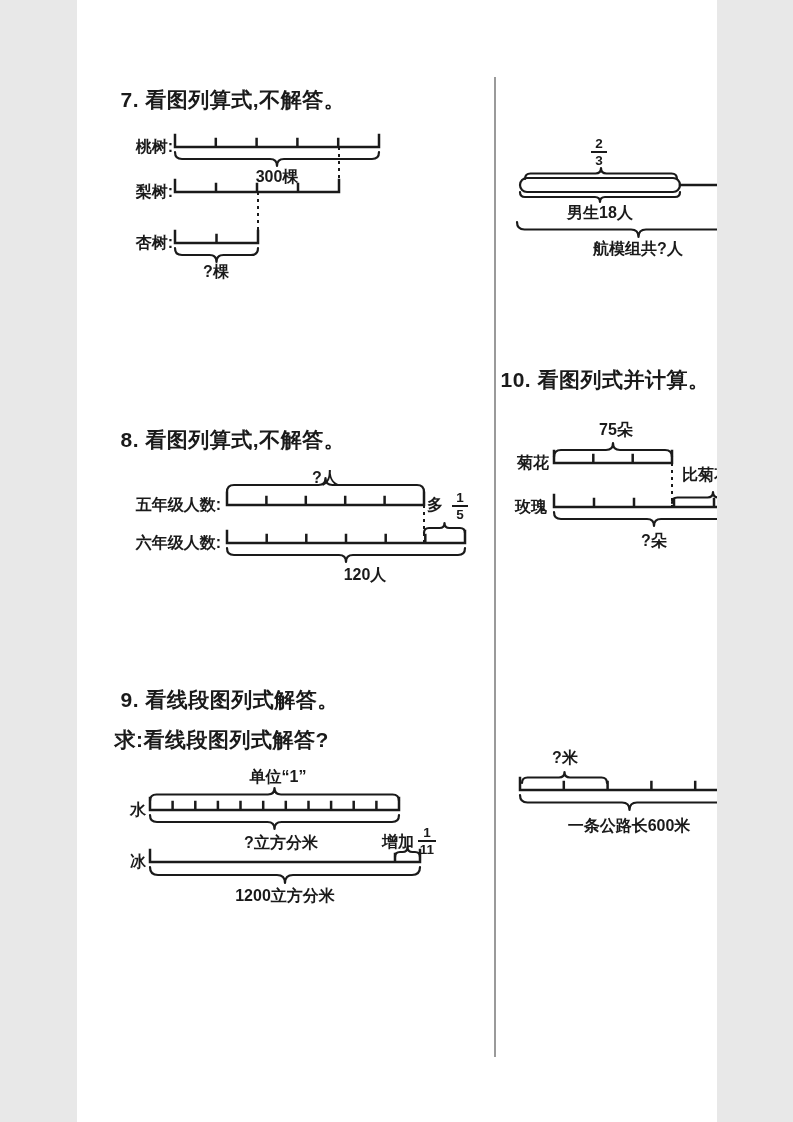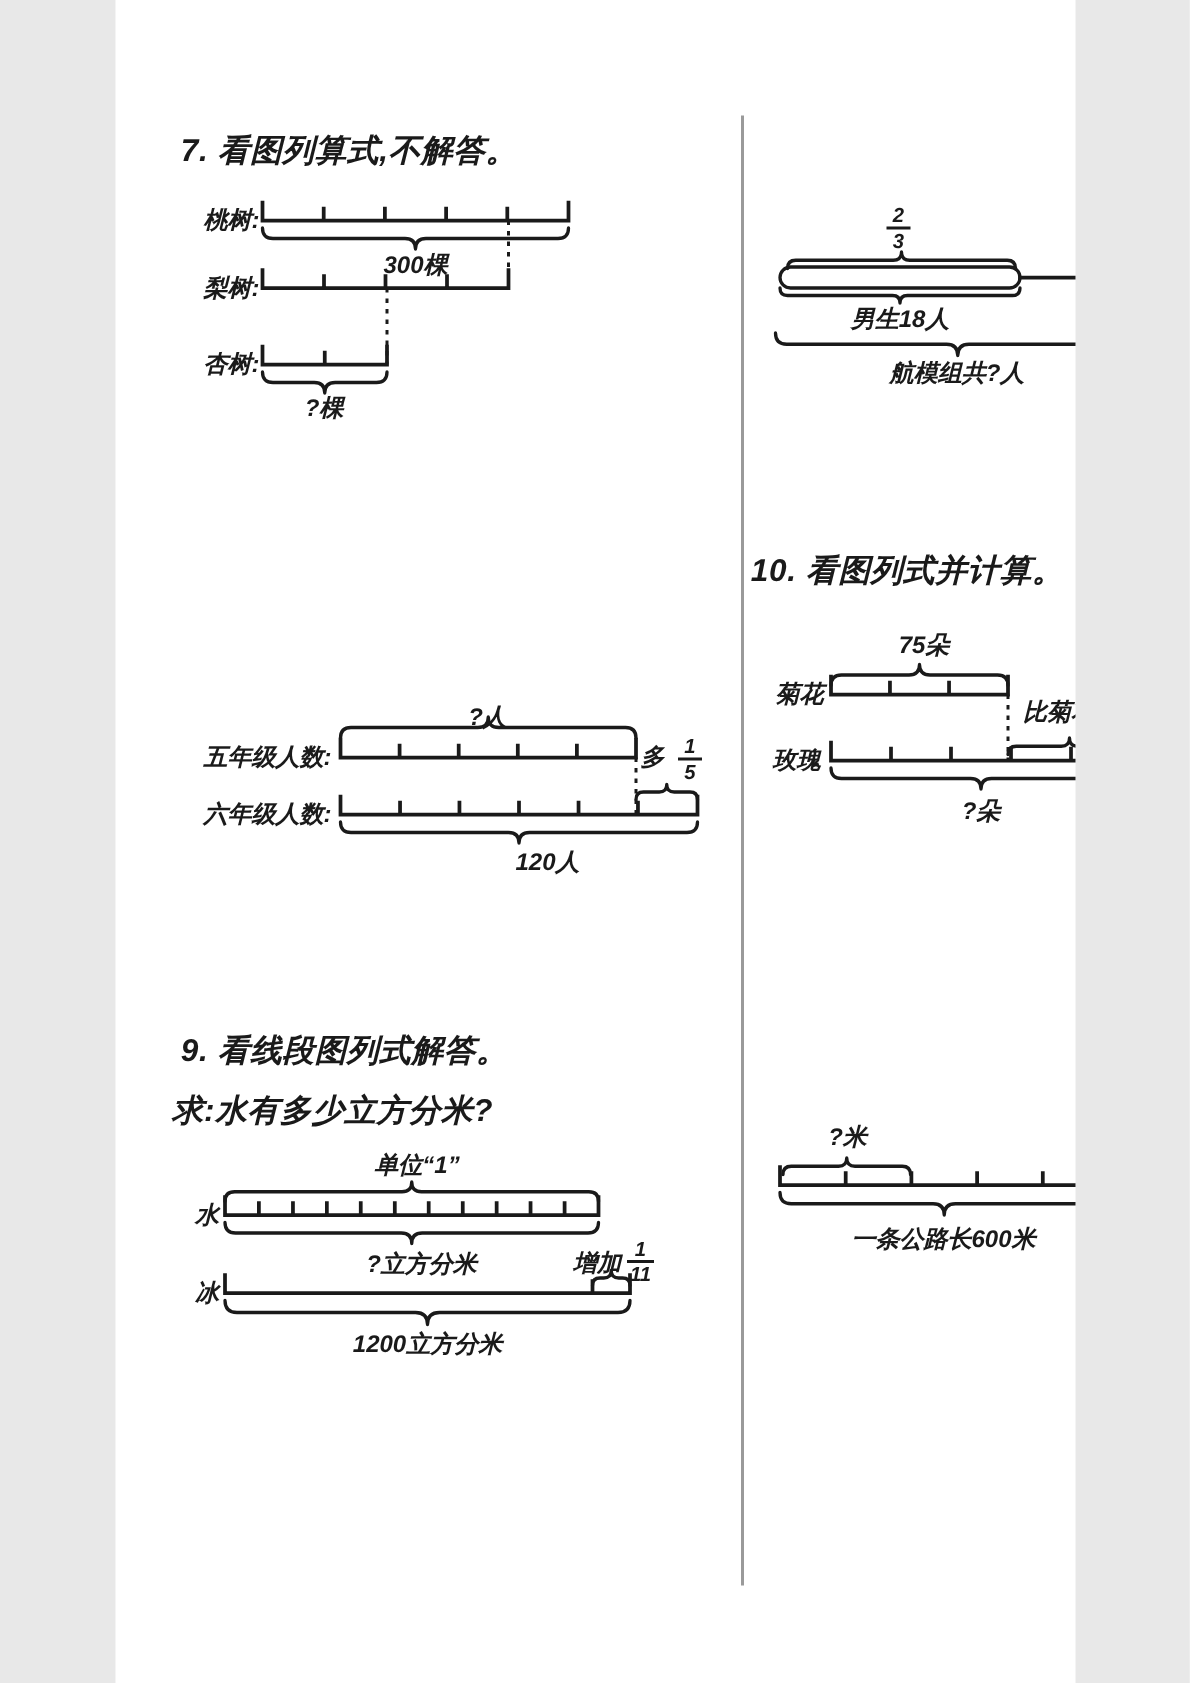--- a/index.html
+++ b/index.html
@@ -1,20 +1,19 @@
 <!DOCTYPE html>
 <html><head>
 <meta charset="utf-8">
 <style>
   html,body{margin:0;padding:0;background:#e8e8e8;}
   .page{
     position:relative;width:640px;height:1122px;background:#ffffff;
     font-family:"Liberation Sans",sans-serif;color:#1a1a1a;overflow:hidden;
     margin:0 auto;
-    font-style:italic;
   }
   .divider{position:absolute;left:417px;top:77px;width:2px;height:980px;background:#9a9a9a;}
   .ptitle{position:absolute;font-size:21px;font-weight:700;letter-spacing:0.5px;white-space:nowrap;}
   .diag{position:absolute;}
   svg text{font-family:"Liberation Sans",sans-serif;font-weight:700;fill:#1a1a1a;font-size:16px;}
   svg text.frac{font-size:13.5px;}
   .bar{stroke:#1a1a1a;stroke-width:2.5;fill:none;stroke-linecap:square;}
   .brace{stroke:#1a1a1a;stroke-width:2.2;fill:none;stroke-linecap:round;stroke-linejoin:round;}
   .dash{stroke:#1a1a1a;stroke-width:2;fill:none;stroke-dasharray:3 4;}
   .fline{stroke:#1a1a1a;stroke-width:2;fill:none;}
@@ -35,39 +34,40 @@
     <path class="dash" d="M222,22 V67"></path>
     <text x="56" y="72" text-anchor="end">梨树:</text>
     <path class="bar" d="M58,67 H222 M58,67 V55 M99,67 V59 M140,67 V59 M181,67 V59 M222,67 V55"></path>
     <path class="dash" d="M141,67 V118"></path>
     <text x="56" y="123" text-anchor="end">杏树:</text>
     <path class="bar" d="M58,118 H141 M58,118 V106 M99.5,118 V110 M141,118 V106"></path>
     <path class="brace" d="M58,123 Q58,130 65,130 L92.5,130 Q99.5,130 99.5,137 Q99.5,130 106.5,130 L134,130 Q141,130 141,123"></path>
     <text x="99" y="152" text-anchor="middle">?棵</text>
   </svg>
 
+  <div class="ptitle" style="left:44px;top:426px;">8. 看图列算式,不解答。</div>
   <svg class="diag" style="left:40px;top:455px;" width="400" height="140" viewBox="0 0 400 140">
     <text x="208" y="28" text-anchor="middle">?人</text>
     <path class="brace" d="M110,37 Q110,30 117,30 L201.5,30 Q208.5,30 208.5,23 Q208.5,30 215.5,30 L300,30 Q307,30 307,37"></path>
     <text x="104" y="55" text-anchor="end">五年级人数:</text>
     <path class="bar" d="M110,50 H307 M110,50 V38 M149.4,50 V42 M188.8,50 V42 M228.2,50 V42 M267.6,50 V42 M307,50 V38"></path>
     <text x="318" y="55" text-anchor="middle">多</text>
     <text class="frac" x="343" y="47" text-anchor="middle">1</text>
     <path class="fline" d="M335,51 H351"></path>
     <text class="frac" x="343" y="64" text-anchor="middle">5</text>
     <path class="dash" d="M307,50 V88"></path>
     <path class="brace" d="M307,78 Q307,73 312,73 L322.5,73 Q327.5,73 327.5,68 Q327.5,73 332.5,73 L343,73 Q348,73 348,78"></path>
     <text x="104" y="93" text-anchor="end">六年级人数:</text>
     <path class="bar" d="M110,88 H348 M110,88 V76 M149.7,88 V80 M189.3,88 V80 M229,88 V80 M268.7,88 V80 M308.3,88 V80 M348,88 V76"></path>
     <path class="brace" d="M110,93 Q110,100 117,100 L222,100 Q229,100 229,107 Q229,100 236,100 L341,100 Q348,100 348,93"></path>
     <text x="248" y="125" text-anchor="middle">120人</text>
   </svg>
 
   <div class="ptitle" style="left:44px;top:686px;text-align:center;">9. 看线段图列式解答。</div>
-  <div class="ptitle" style="left:38px;top:726px;">求:水有多少立方分米?</div>
+  <div class="ptitle" style="left:38px;top:726px;">求:看线段图列式解答?</div>
   <svg class="diag" style="left:40px;top:760px;" width="370" height="155" viewBox="0 0 370 155">
     <text x="161" y="22" text-anchor="middle">单位“1”</text>
     <path class="brace" d="M33,41 Q33,34.5 39.5,34.5 L151,34.5 Q157.5,34.5 157.5,28 Q157.5,34.5 164,34.5 L275.5,34.5 Q282,34.5 282,41"></path>
     <text x="21" y="55" text-anchor="middle">水</text>
     <path class="bar" d="M33,50 H282 M33,50 V38 M55.6,50 V42 M78.3,50 V42 M100.9,50 V42 M123.5,50 V42 M146.2,50 V42 M168.8,50 V42 M191.5,50 V42 M214.1,50 V42 M236.7,50 V42 M259.4,50 V42 M282,50 V38"></path>
     <path class="brace" d="M33,55 Q33,62 40,62 L150.5,62 Q157.5,62 157.5,69 Q157.5,62 164.5,62 L275,62 Q282,62 282,55"></path>
     <text x="164" y="88" text-anchor="middle">?立方分米</text>
     <text x="281" y="87" text-anchor="middle">增加</text>
     <text class="frac" x="310" y="77" text-anchor="middle">1</text>
     <path class="fline" d="M301,81 H319"></path>

